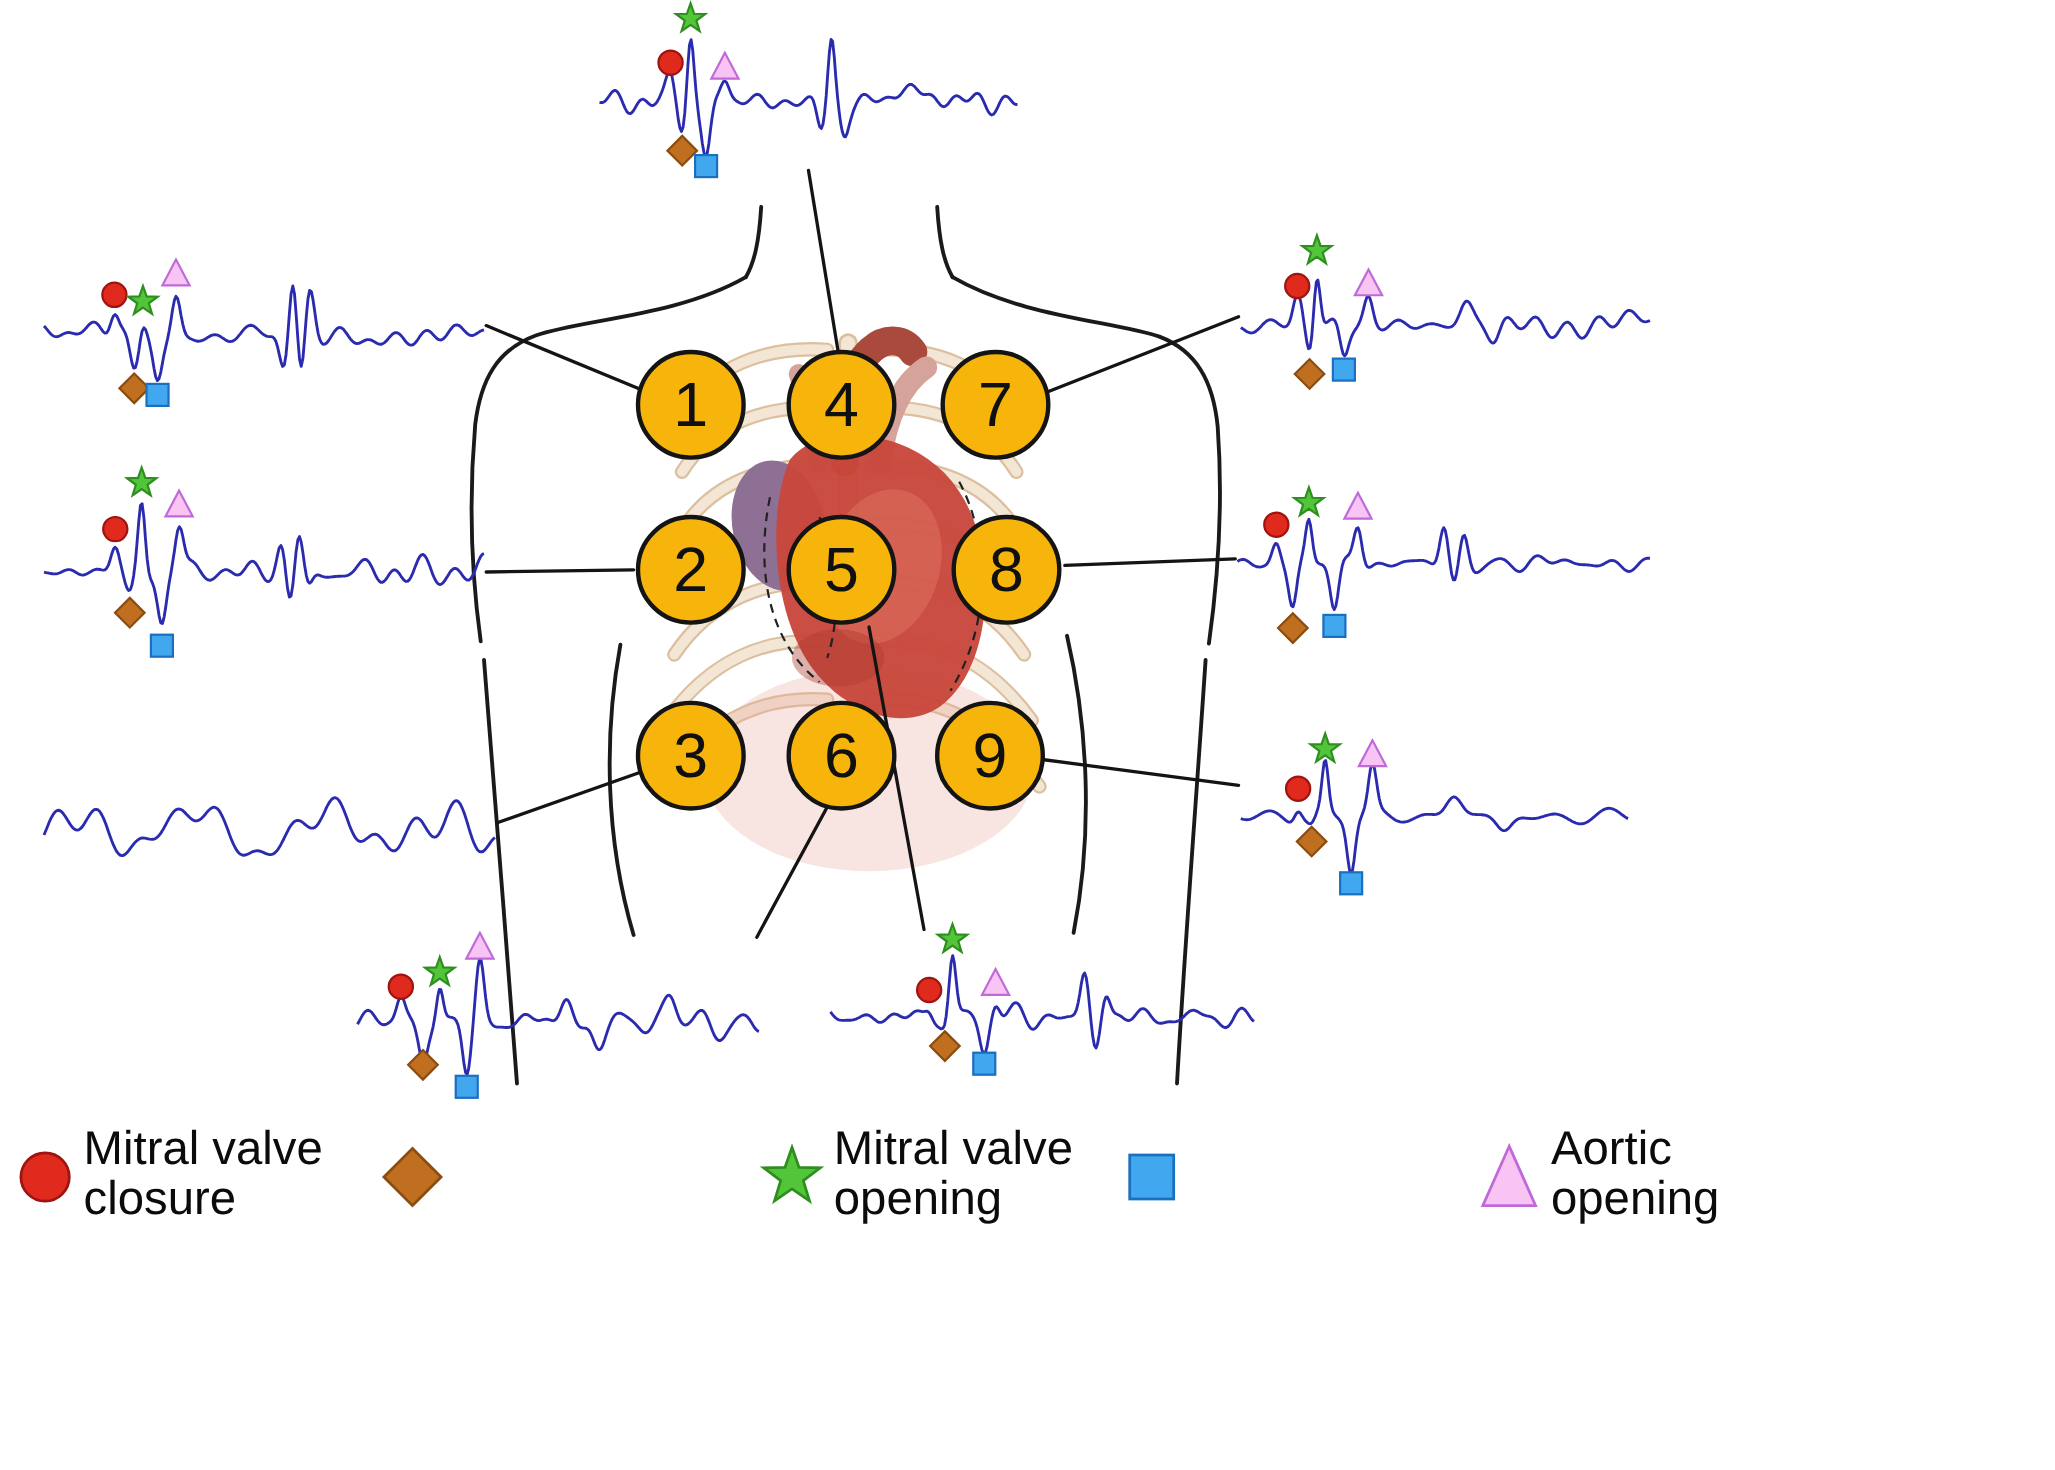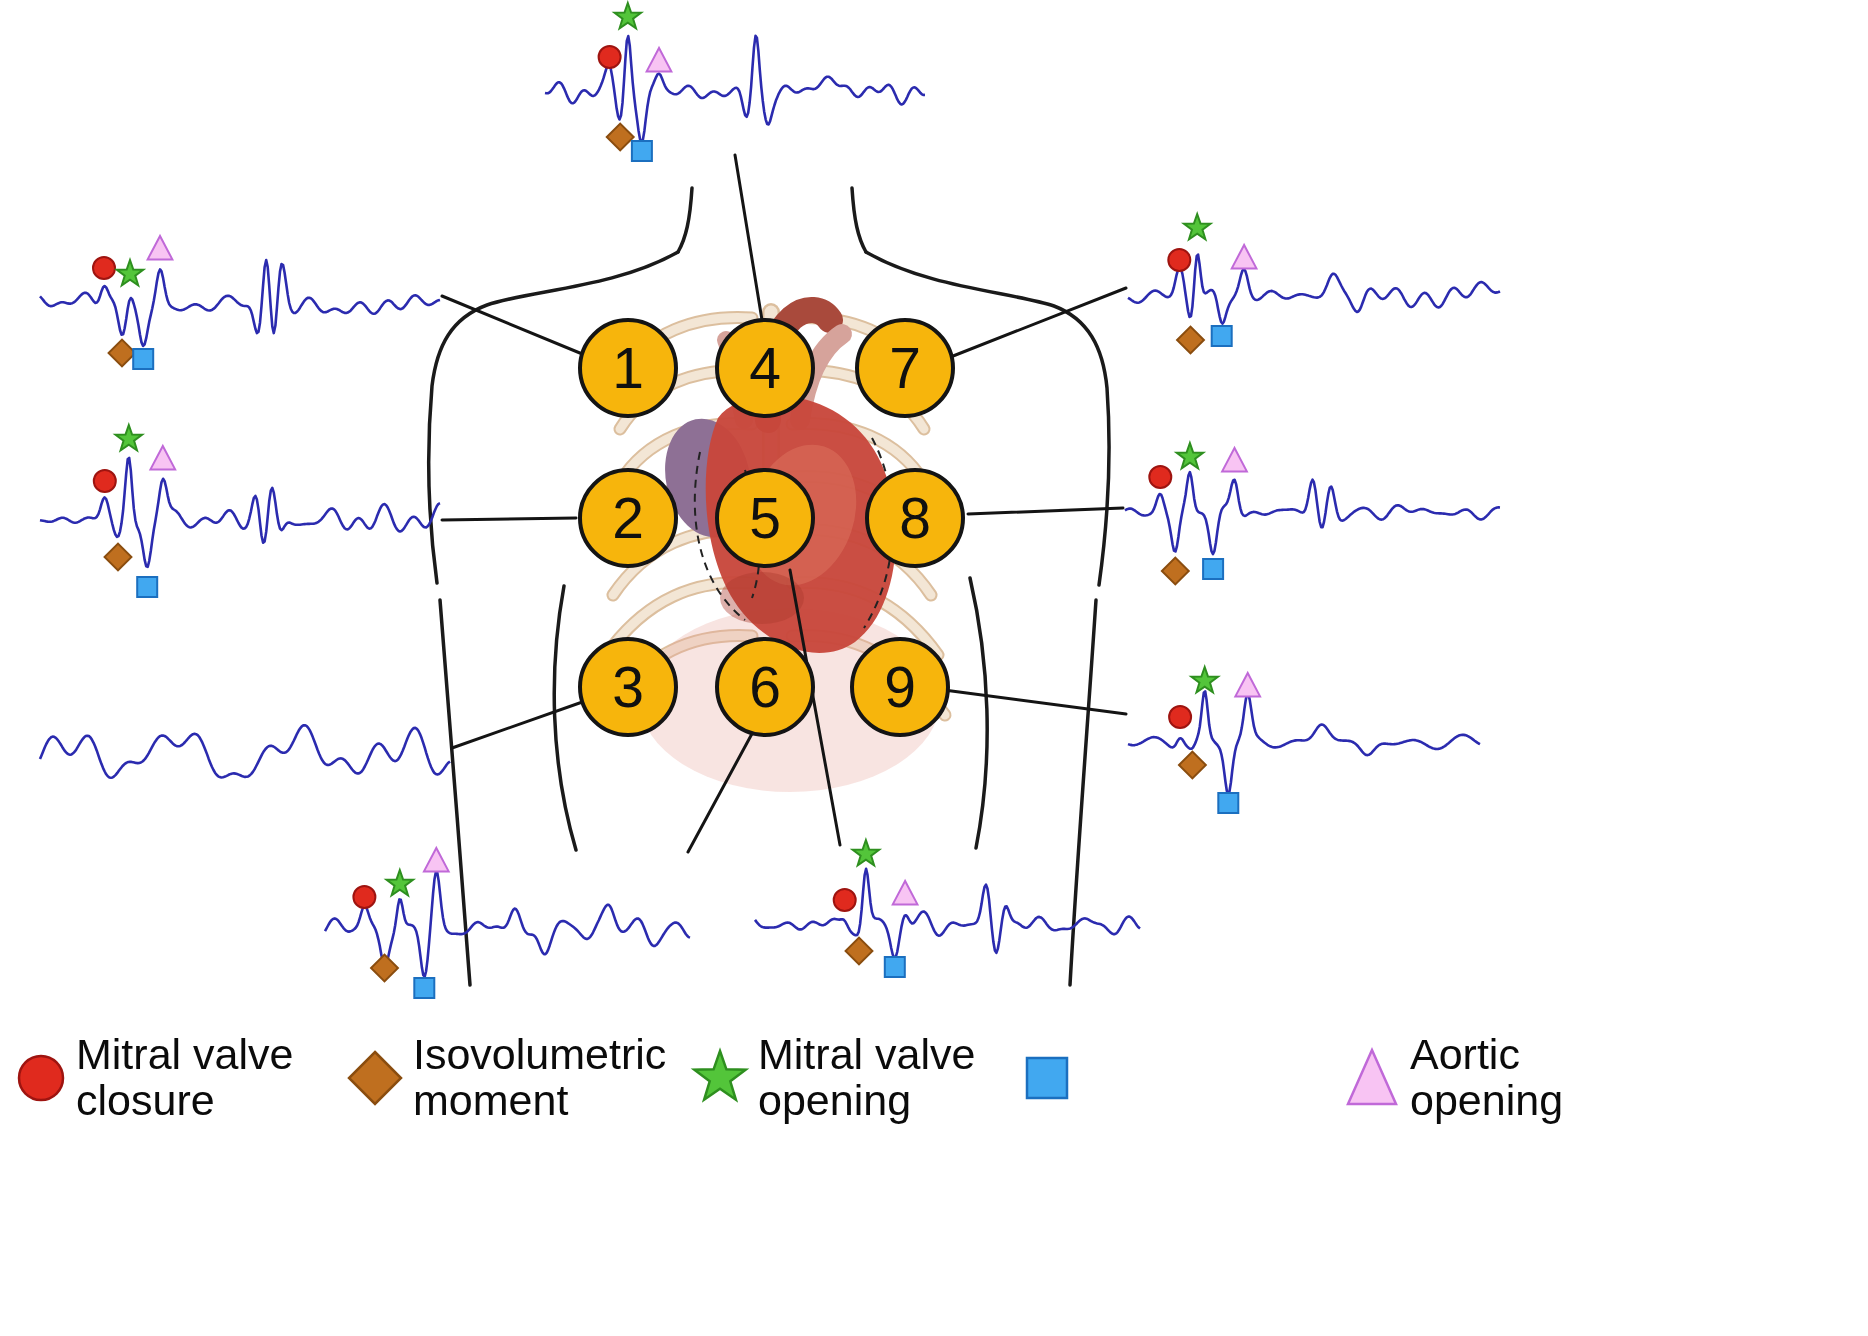--- a/index.html
+++ b/index.html
@@ -8,21 +8,21 @@
     font-family:"Liberation Sans",sans-serif;overflow:hidden;
   }
   svg.canvas{position:absolute;left:0;top:0;}
   .sensor{
     position:absolute;width:100px;height:100px;border-radius:50%;
     background:var(--sensor_fill);border:4px solid var(--sensor_edge);
     box-sizing:border-box;display:flex;align-items:center;justify-content:center;
     font-size:57px;color:#101010;
   }
   .legend{position:absolute;left:0;top:1022px;width:1868px;height:112px;}
-  .legend-item{position:absolute;top:0;height:112px;display:flex;align-items:center;gap:8px;}
+  .legend-item{position:absolute;top:0;height:112px;display:flex;gap:8px;}
   .ltext{font-size:43px;line-height:1.06;color:#0b0b0b;}
   .f-mc{fill:var(--mitral_closure);stroke:var(--mitral_closure_edge);stroke-width:2.5;}
   .f-iso{fill:var(--isovolumetric);stroke:var(--isovolumetric_edge);stroke-width:2.5;}
   .f-ao{fill:var(--aortic_opening);stroke:var(--aortic_opening_edge);stroke-width:2.5;}
   .f-ma{fill:var(--max_acceleration);stroke:var(--max_acceleration_edge);stroke-width:2.5;}
   .f-re{fill:var(--rapid_ejection);stroke:var(--rapid_ejection_edge);stroke-width:2.5;}
 </style>
 </head>
 <body>
 
@@ -207,24 +207,20 @@
       </svg>
       <div class="ltext">
         <div>Mitral valve</div>
         <div>closure</div>
       </div>
     </div>
     <div class="legend-item" style="left:345px">
       <svg width="60" height="96" viewBox="0 0 60 96">
         <polygon points="30,22 56,48 30,74 4,48" class="f-iso"></polygon>
       </svg>
-      <div class="ltext">
-        <div>Isovolumetric</div>
-        <div>moment</div>
-      </div>
     </div>
     <div class="legend-item" style="left:690px">
       <svg width="60" height="96" viewBox="0 0 60 96">
         <polygon points="30,21 36.4,39.3 55.7,39.7 40.3,51.3 45.9,69.8 30,58.8 14.1,69.8 19.7,51.3 4.3,39.7 23.6,39.3" class="f-ao"></polygon>
       </svg>
       <div class="ltext">
         <div>Mitral valve</div>
         <div>opening</div>
       </div>
     </div>

